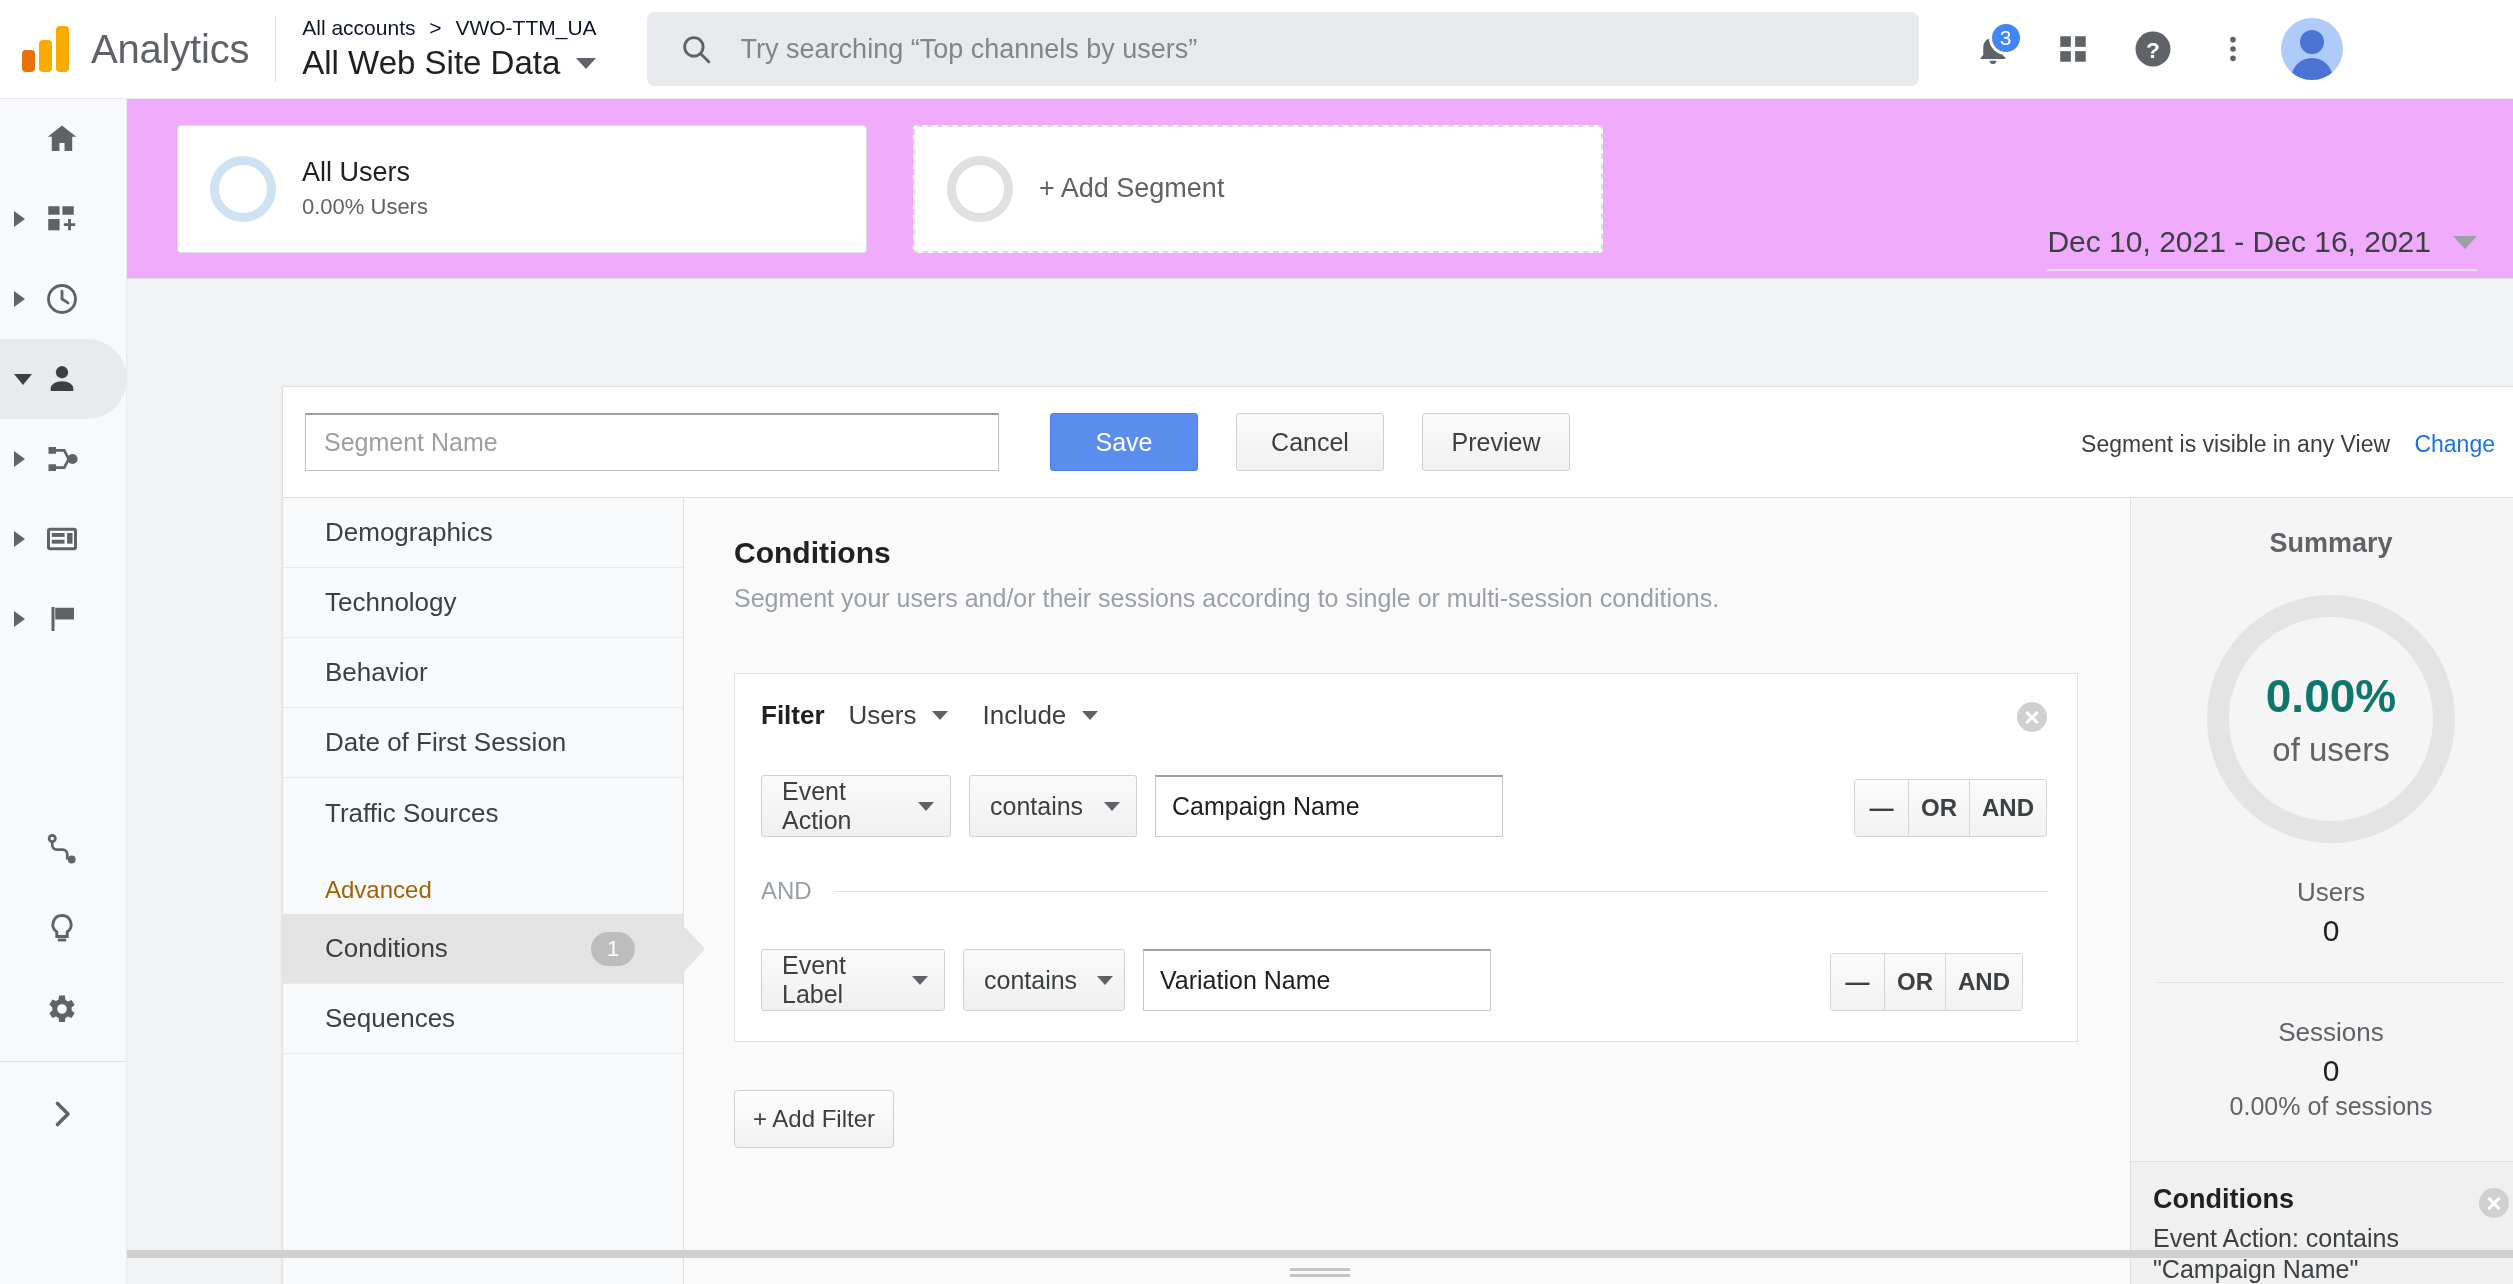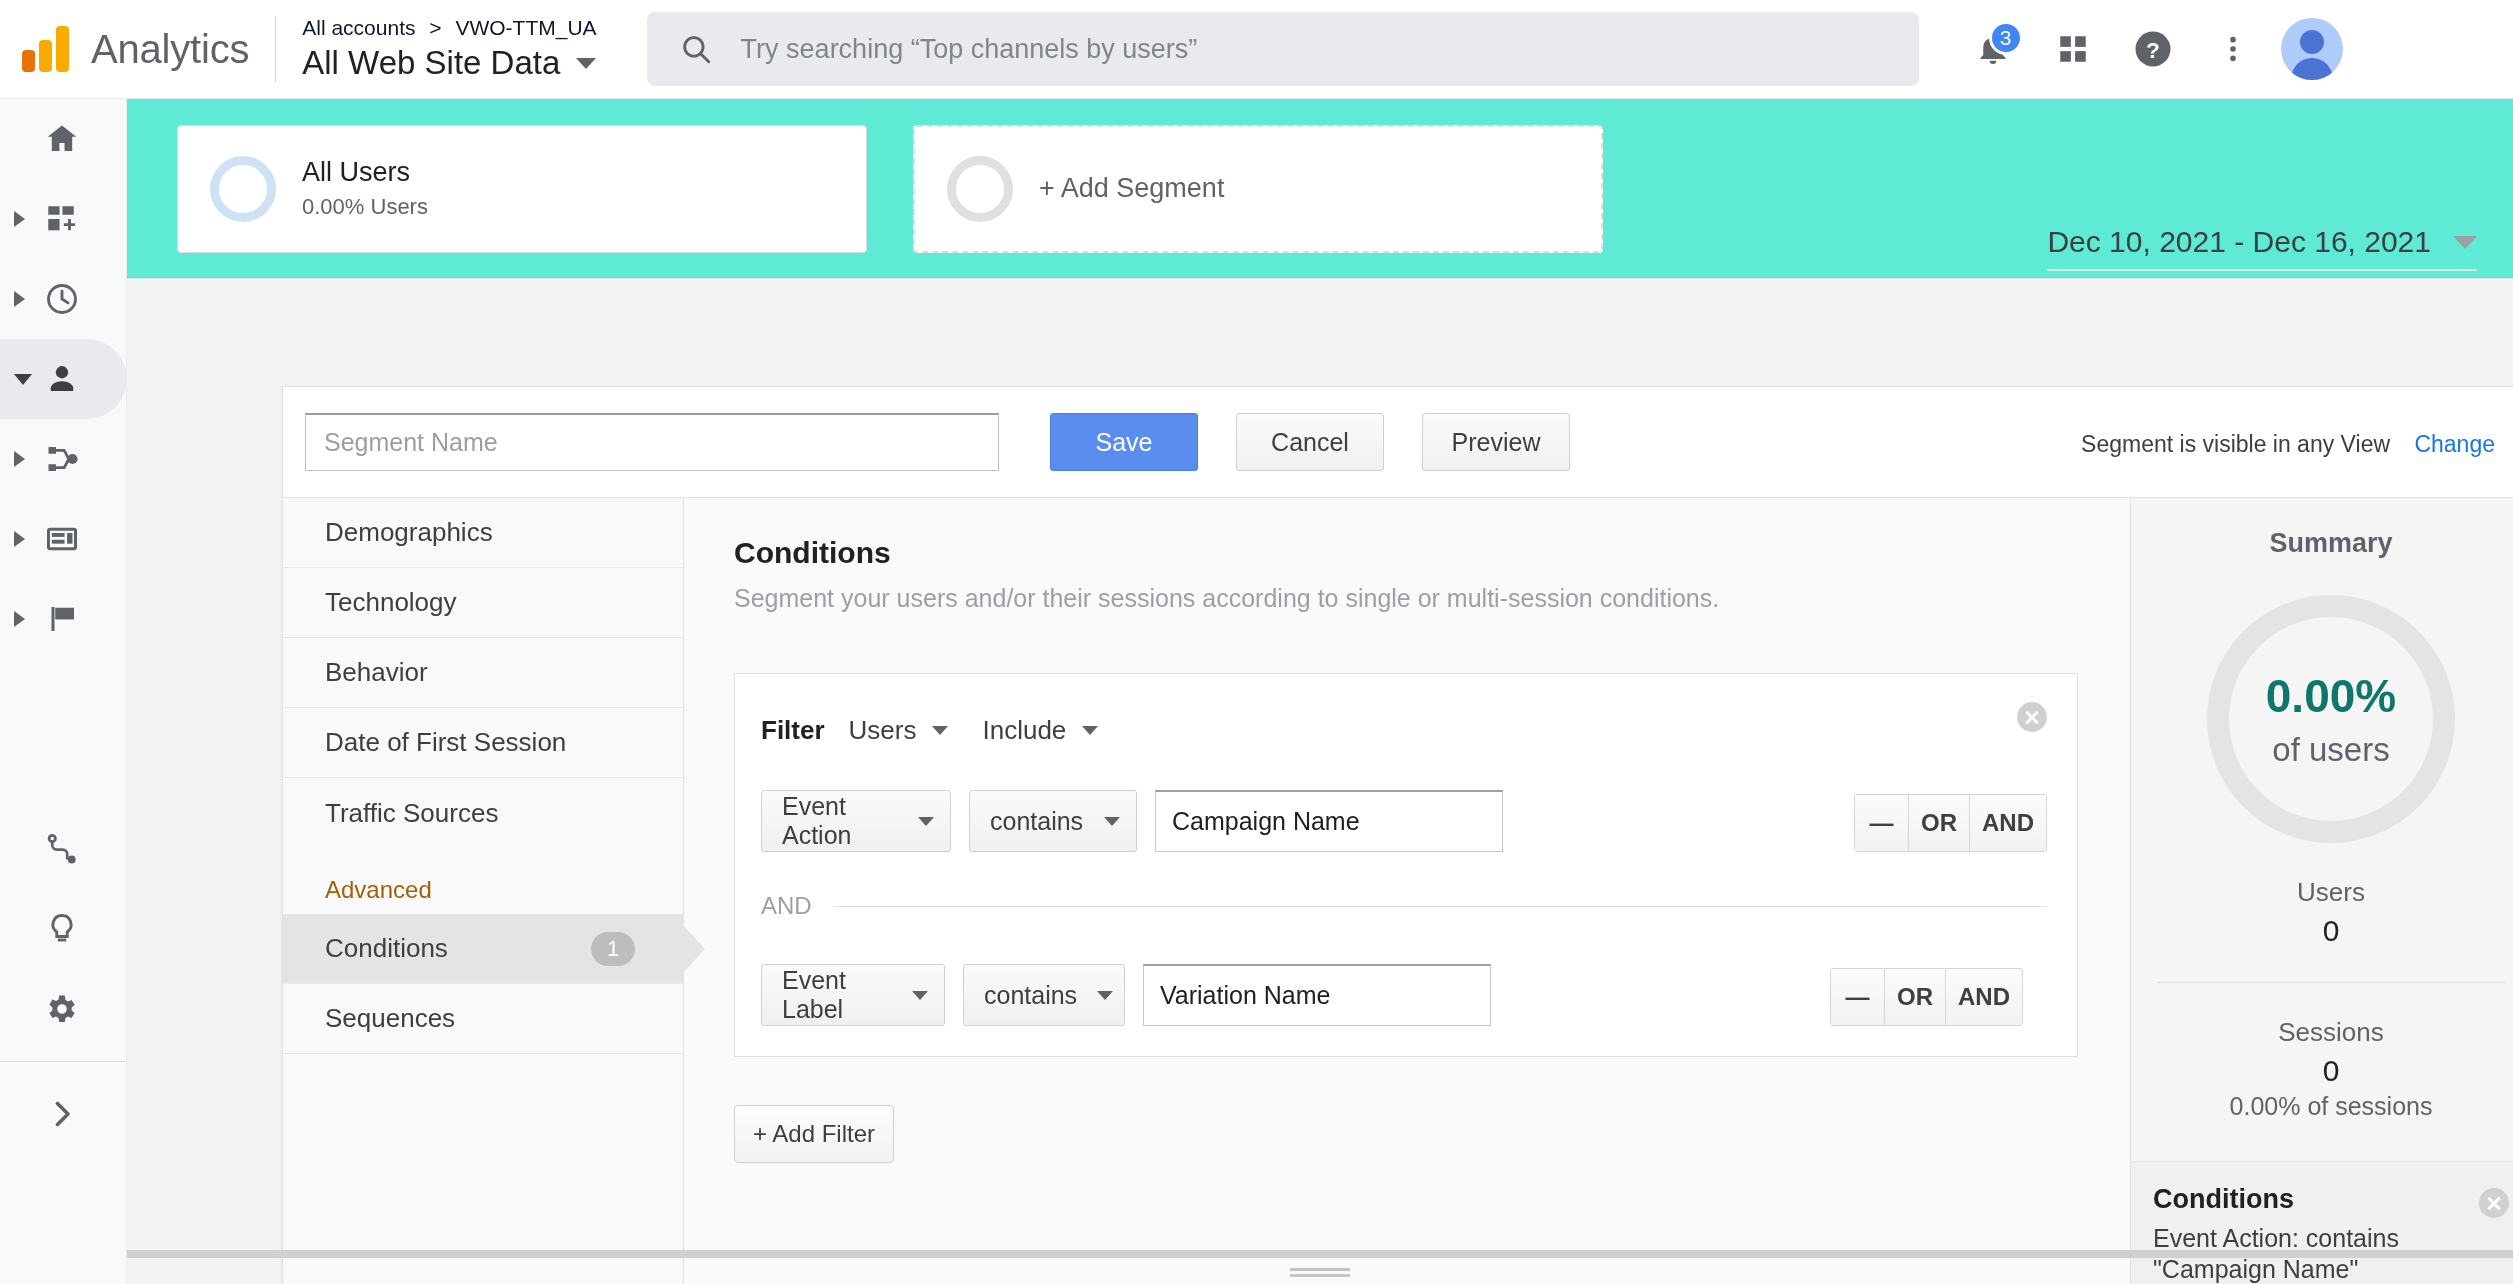--- a/index.html
+++ b/index.html
@@ -94,21 +94,21 @@
   }
   .raildiv { height: 1px; background: #e0e0e0; margin: 12px 0; }
 
   
   .main {
     position: absolute; left: 127px; top: 99px;
     width: 2386px; height: 1185px; background: #f1f3f4;
   }
   .segbar {
     position: relative; margin: 0 auto; width: 2386px; height: 180px;
-    background: #5eead4; border-bottom: 1px solid #e0e0e0;
+    background: #f0abfc; border-bottom: 1px solid #e0e0e0;
     display: flex; align-items: center; padding-left: 50px;
   }
   .segcard {
     width: 690px; height: 128px; border: 1px solid #dadce0; border-radius: 4px;
     display: flex; align-items: center; padding-left: 32px; background: #fff; cursor: pointer;
   }
   .segcard.dashed { border: 2px dashed #dadce0; margin-left: 46px; width: 690px; }
   .ring { width: 66px; height: 66px; border-radius: 50%; border: 9px solid #cfe2f3; }
   .ring.grey { border-color: #e0e0e0; }
   .segtexts { margin-left: 26px; display: flex; flex-direction: column; }
@@ -184,21 +184,21 @@
     height: 66px; display: flex; align-items: flex-end; padding: 0 0 10px 42px;
     font-size: 24px; color: #a16207;
   }
 
   .conditionpane { flex: 1; background: #fafafa; padding: 38px 52px 0 50px; }
   .condtitle { font-size: 30px; color: #202124; font-weight: bold; }
   .conddesc { font-size: 25px; color: #9aa0a6; margin-top: 14px; }
 
   .filterbox {
     margin-top: 60px; border: 1px solid #e0e0e0; background: #fff;
-    padding: 41px 30px 30px 26px; position: relative;
+    padding: 26px 30px 30px 26px; position: relative;
   }
   .filterhead { display: flex; align-items: center; }
   .filterlabel { font-size: 26px; font-weight: bold; color: #202124; margin-right: 24px; }
   .inlinesel {
     display: flex; align-items: center; font-size: 26px; color: #3c4043;
     margin-right: 34px; cursor: pointer;
   }
   .inlinesel .tri {
     margin-left: 16px; width: 0; height: 0;
     border-left: 8px solid transparent; border-right: 8px solid transparent;

